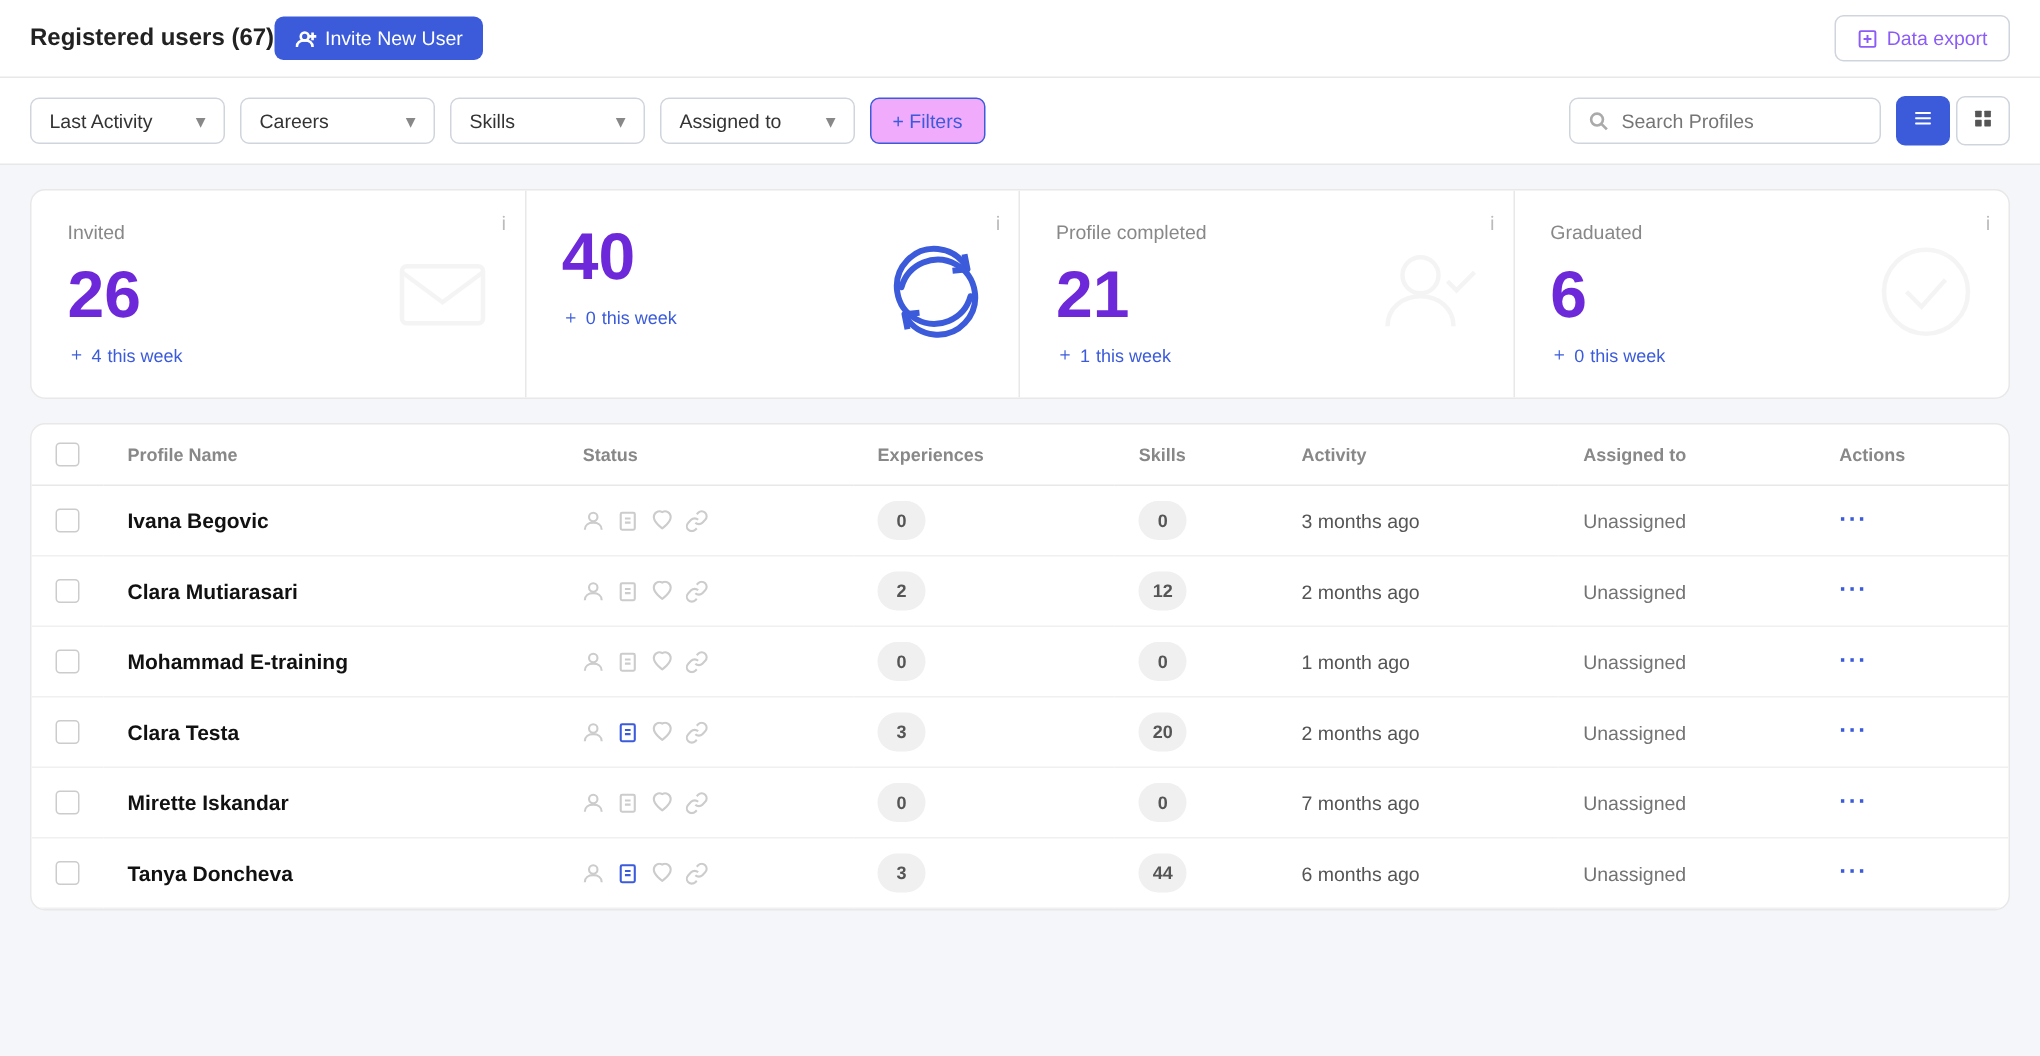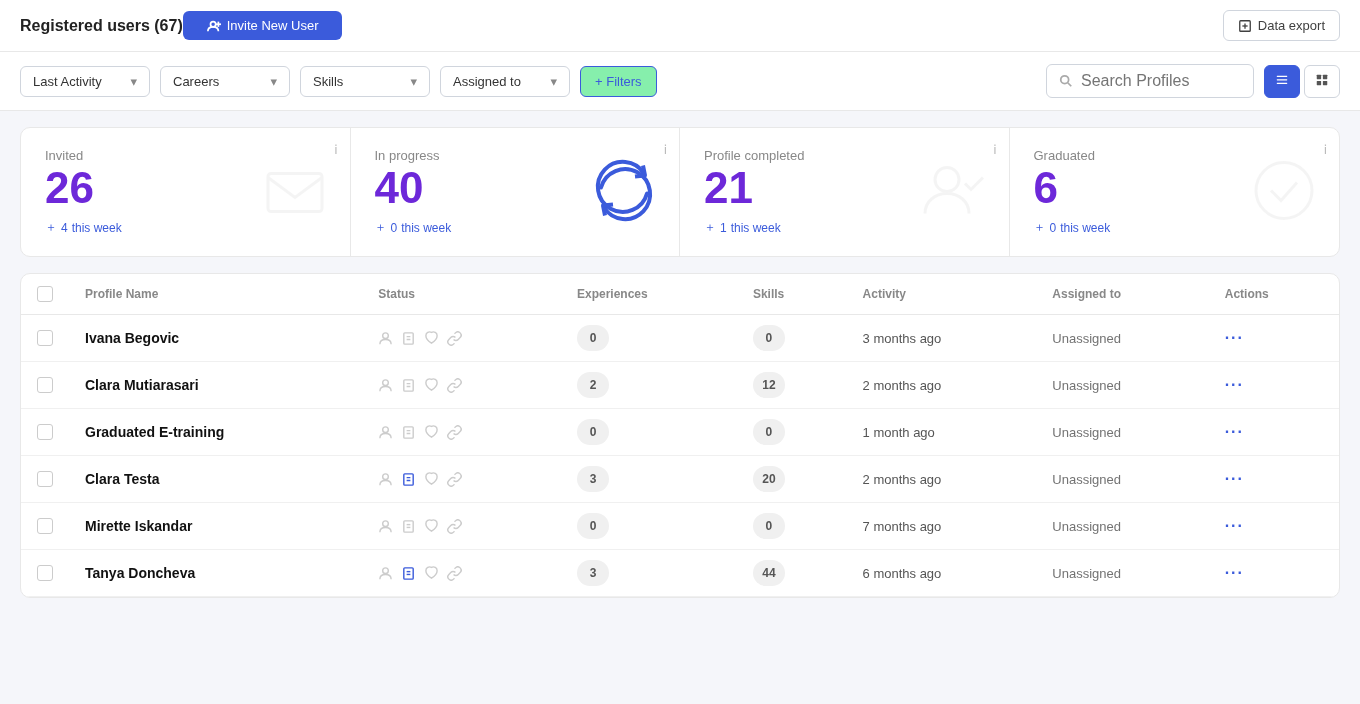--- a/index.html
+++ b/index.html
@@ -6,81 +6,81 @@
     body { font-family: -apple-system, BlinkMacSystemFont, 'Segoe UI', sans-serif; background: #f5f6fa; color: #222; font-size: 14px; }
 
     .top-bar {
       display: flex; align-items: center; padding: 10px 20px; background: #fff;
       border-bottom: 1px solid #e8e8e8; 
     }
     .page-title { font-size: 16px; font-weight: 600; color: #222; flex: none; }
     .invite-btn {
       display: flex; align-items: center; gap: 6px;
       background: #3b5bdb; color: #fff; border: none; border-radius: 6px;
-      padding: 7px 24px; font-size: 13px; font-weight: 500; cursor: pointer;
+      padding: 7px 14px; font-size: 13px; font-weight: 500; cursor: pointer;
     }
     .invite-btn svg { width: 14px; height: 14px; }
     .access-code-box {
       display: flex; align-items: center; gap: 6px;
       border: 1px solid #d0d5dd; border-radius: 6px; padding: 6px 12px;
       font-size: 13px; color: #555;
     }
     .access-code-value { font-weight: 700; font-size: 15px; letter-spacing: 1px; color: #111; }
     .spacer { flex: 1; }
     .data-export-btn {
       display: flex; align-items: center; gap: 6px;
       border: 1px solid #d0d5dd; border-radius: 6px; padding: 7px 14px;
-      font-size: 13px; color: #404040; background: #fff; cursor: pointer;
+      font-size: 13px; color: #8b5cf6; background: #fff; cursor: pointer;
     }
 
     .filter-bar {
       display: flex; align-items: center; padding: 12px 20px; background: #fff;
       border-bottom: 1px solid #e8e8e8; gap: 10px;
     }
     .filter-select {
       display: flex; align-items: flex-start; gap: 6px;
       border: 1px solid #d0d5dd; border-radius: 6px; padding: 7px 12px;
       font-size: 13px; color: #333; background: #fff; cursor: pointer;
       min-width: 130px;
     }
     .filter-select .chevron { margin-left: auto; color: #888; }
     .filter-btn {
       display: flex; align-items: flex-end; gap: 6px;
       border: 1px solid #3b5bdb; border-radius: 6px; padding: 7px 14px;
-      font-size: 13px; color: #3b5bdb; background: #86efac; cursor: pointer;
+      font-size: 13px; color: #3b5bdb; background: #f0abfc; cursor: pointer;
     }
     .filter-spacer { flex: 1; }
     .search-box {
       display: flex; align-items: center; gap: 8px;
       border: 1px solid #d0d5dd; border-radius: 6px; padding: 7px 12px;
       background: #fff; min-width: 200px;
     }
     .search-box input {
-      border: none; outline: none; font-size: 16px; color: #6d28d9;
+      border: none; outline: none; font-size: 13px; color: #6d28d9;
       background: transparent; width: 160px;
     }
     .view-toggle {
       display: flex; gap: 4px;
     }
     .view-btn {
       border: 1px solid #d0d5dd; border-radius: 6px; padding: 7px 10px;
       background: #fff; cursor: pointer; color: #555;
     }
     .view-btn.active { background: #3b5bdb; color: #fff; border-color: #3b5bdb; }
 
     .stats-row {
       display: grid; grid-template-columns: repeat(4, 1fr); gap: 0;
       margin: 16px 20px; background: #fff; border-radius: 10px;
       border: 1px solid #e8e8e8; overflow: hidden;
     }
     .stat-card {
       padding: 20px 24px; border-right: 1px solid #e8e8e8; position: relative;
     }
     .stat-card:last-child { border-right: none; }
-    .stat-label { font-size: 13px; color: #888; margin-bottom: 0; }
+    .stat-label { font-size: 13px; color: #888; margin-bottom: 10px; }
     .stat-number { font-size: 44px; font-weight: 700; color: #6d28d9; }
     .stat-week { font-size: 12px; color: #3b5bdb; margin-top: 6px; display: flex; align-items: center; gap: 4px; }
     .stat-icon {
       position: absolute; right: 20px; top: 50%; transform: translateY(-50%);
       opacity: 0.12;
     }
     .stat-icon-active {
       position: absolute; right: 20px; top: 50%; transform: translateY(-50%);
     }
     .info-icon { position: absolute; top: 12px; right: 12px; color: #bbb; font-size: 13px; cursor: pointer; }
@@ -204,21 +204,20 @@
     <div class="stat-icon">
       <svg width="70" height="70" viewBox="0 0 70 70" fill="none" stroke="#aaa" stroke-width="3">
         <rect x="8" y="18" width="54" height="38" rx="3"></rect>
         <path d="M8 22l27 20 27-20"></path>
       </svg>
     </div>
   </div>
 
   <div class="stat-card">
     <div class="info-icon">ℹ</div>
-    <div class="stat-label">In progress</div>
     <div class="stat-number">40</div>
     <div class="stat-week">
       <span>＋</span>
       <span>0</span>
       <span>this week</span>
     </div>
     <div class="stat-icon-active">
       <svg width="70" height="70" viewBox="0 0 70 70" fill="none" stroke="#3b5bdb" stroke-width="4">
         <path d="M55 18 A25 25 0 1 0 58 38" stroke-linecap="round"></path>
         <polyline points="54,10 56,20 46,21" fill="none" stroke="#3b5bdb" stroke-width="4" stroke-linejoin="round"></polyline>
@@ -366,21 +365,21 @@
       </td>
       <td>
         <button class="more-btn">···</button>
       </td>
     </tr>
         <tr>
       <td class="check-col">
         <div class="cb"></div>
       </td>
       <td>
-        <span class="profile-name">Graduated E-training</span>
+        <span class="profile-name">Mohammad E-training</span>
       </td>
       <td>
         <div class="action-icons">
           <svg viewBox="0 0 16 16" fill="none" stroke="currentColor" stroke-width="1.5" title="user">
             <circle cx="8" cy="5" r="3"></circle>
                 <path d="M2 14c0-3 2.5-5 6-5s6 2 6 5"></path>
           </svg>
           <svg viewBox="0 0 16 16" fill="none" stroke="currentColor" stroke-width="1.5" title="document">
             <rect x="3" y="2" width="10" height="12" rx="1"></rect>
                 <line x1="6" y1="6" x2="10" y2="6"></line>

